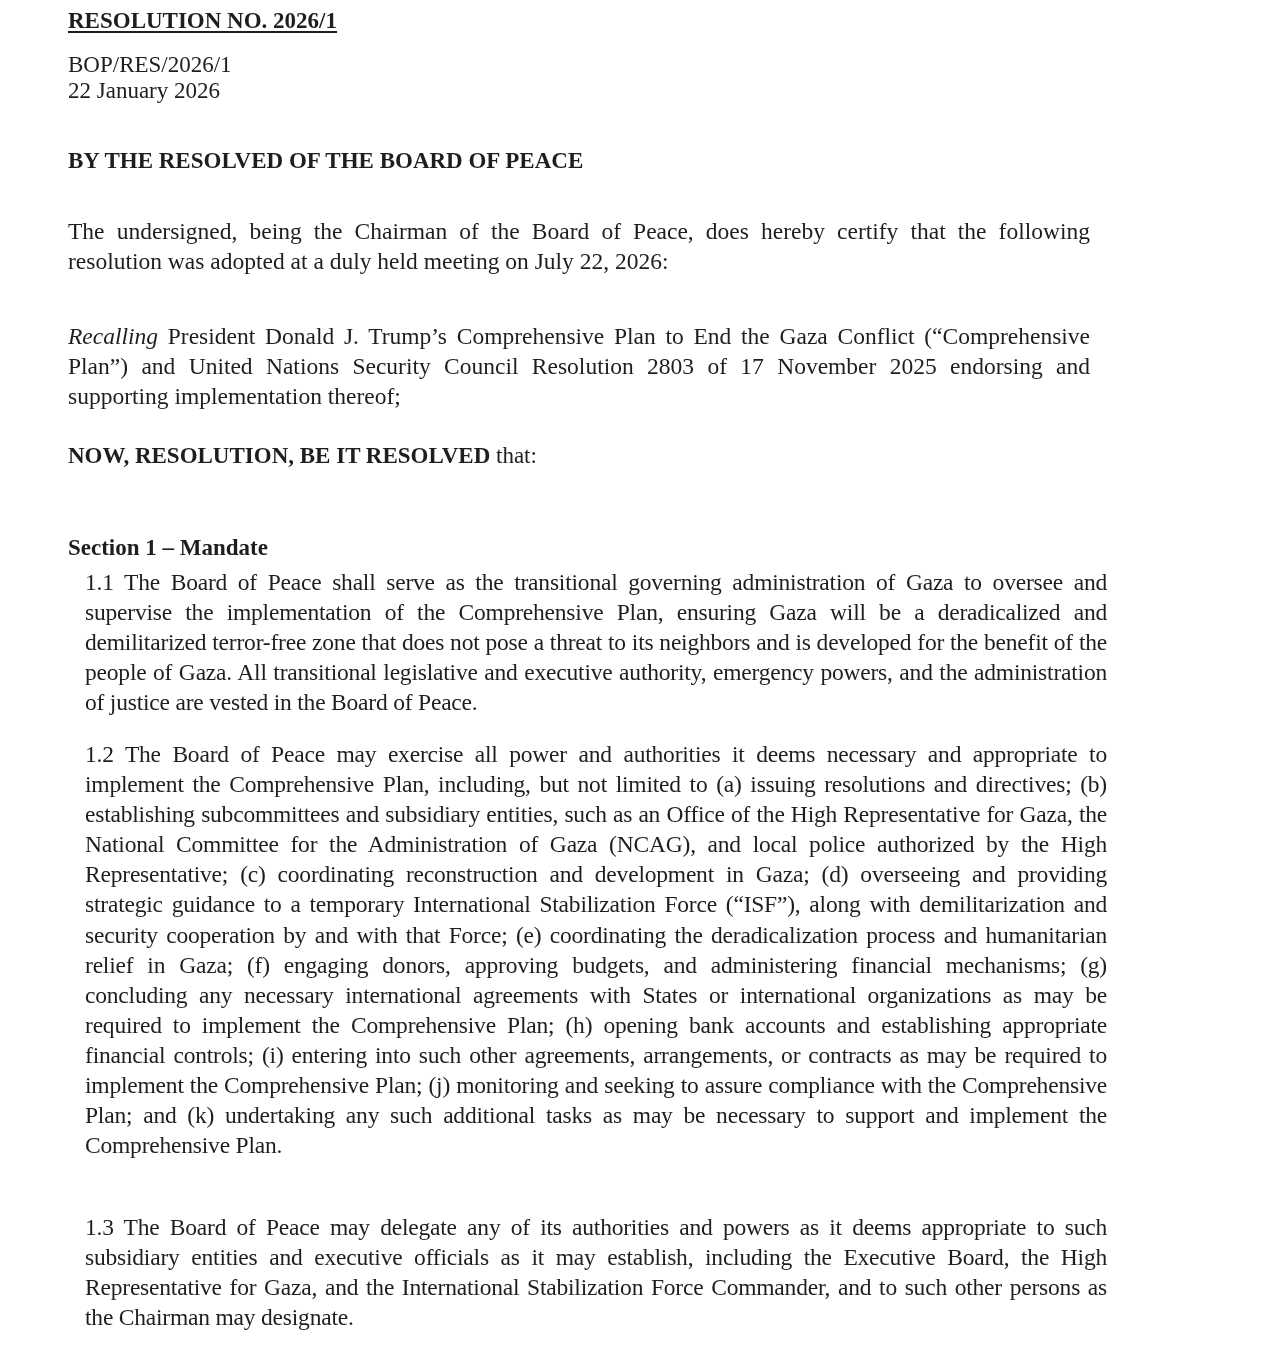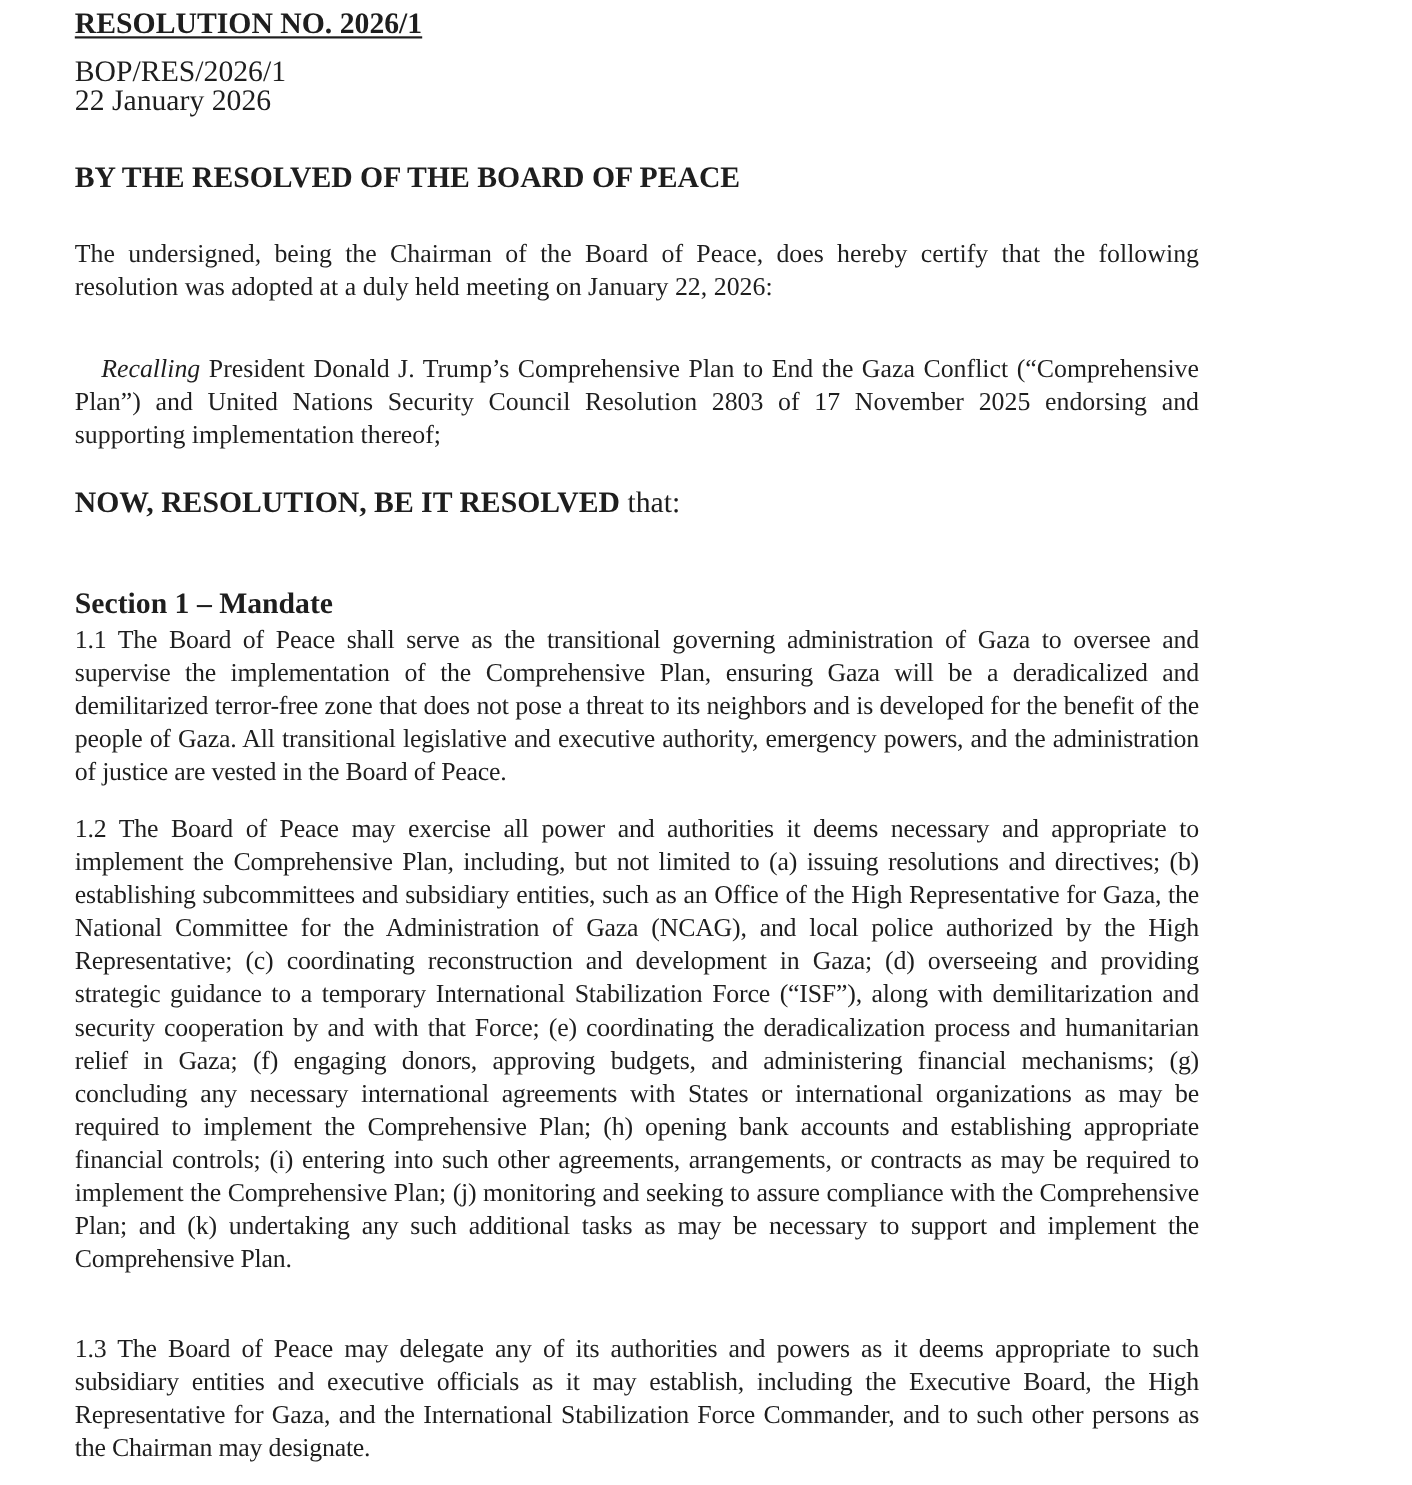--- a/index.html
+++ b/index.html
@@ -4,45 +4,45 @@
   <style>
     html, body { margin: 0; padding: 0; background: #ffffff; }
     body {
       width: 1284px; height: 1350px; overflow: hidden; position: relative;
       font-family: "Liberation Serif", "DejaVu Serif", serif;
       color: #1e1e1e;
     }
     .page { position: absolute; left: 68px; top: 0; width: 1022px; }
     .line {
       position: absolute; left: 0; white-space: nowrap;
-      font-size: 27px; line-height: 30px;
+      font-size: 23px; line-height: 30px;
     }
     .title { font-weight: bold; text-decoration: underline; text-decoration-thickness: 2px; text-underline-offset: 3px; }
     .bold { font-weight: bold; }
     .para {
       position: absolute; left: 0; width: 1022px;
       font-size: 23.5px; line-height: 30.1px;
       text-align: justify;
     }
-    .para-tight { letter-spacing: -0.2px; }
-    em { font-style: italic; margin-left: 24px; }
+    .para-tight { letter-spacing: -0.2px; margin-left: 17px; }
+    em { font-style: italic; }
     b { font-weight: bold; }
   </style>
 </head>
 <body>
 
 <div class="page">
 
   <div class="line title" style="top:6px;">RESOLUTION NO. 2026/1</div>
   <div class="line" style="top:50px;">BOP/RES/2026/1</div>
   <div class="line" style="top:76px;">22 January 2026</div>
 
   <div class="line bold" style="top:146px;">BY THE RESOLVED OF THE BOARD OF PEACE</div>
 
-  <div class="para" style="top:216px;">The undersigned, being the Chairman of the Board of Peace, does hereby certify that the following resolution was adopted at a duly held meeting on January 22, 2026:</div>
+  <div class="para" style="top:216px;">The undersigned, being the Chairman of the Board of Peace, does hereby certify that the following resolution was adopted at a duly held meeting on July 22, 2026:</div>
 
   <div class="para" style="top:321px;">
     <em>Recalling</em><span> President Donald J. Trump’s Comprehensive Plan to End the Gaza Conflict (“Comprehensive Plan”) and United Nations Security Council Resolution 2803 of 17 November 2025 endorsing and supporting implementation thereof;</span>
   </div>
 
   <div class="line" style="top:441px;">
     <b>NOW, RESOLUTION, BE IT RESOLVED</b><span> that:</span>
   </div>
 
   <div class="line bold" style="top:533px;">Section 1 – Mandate</div>

